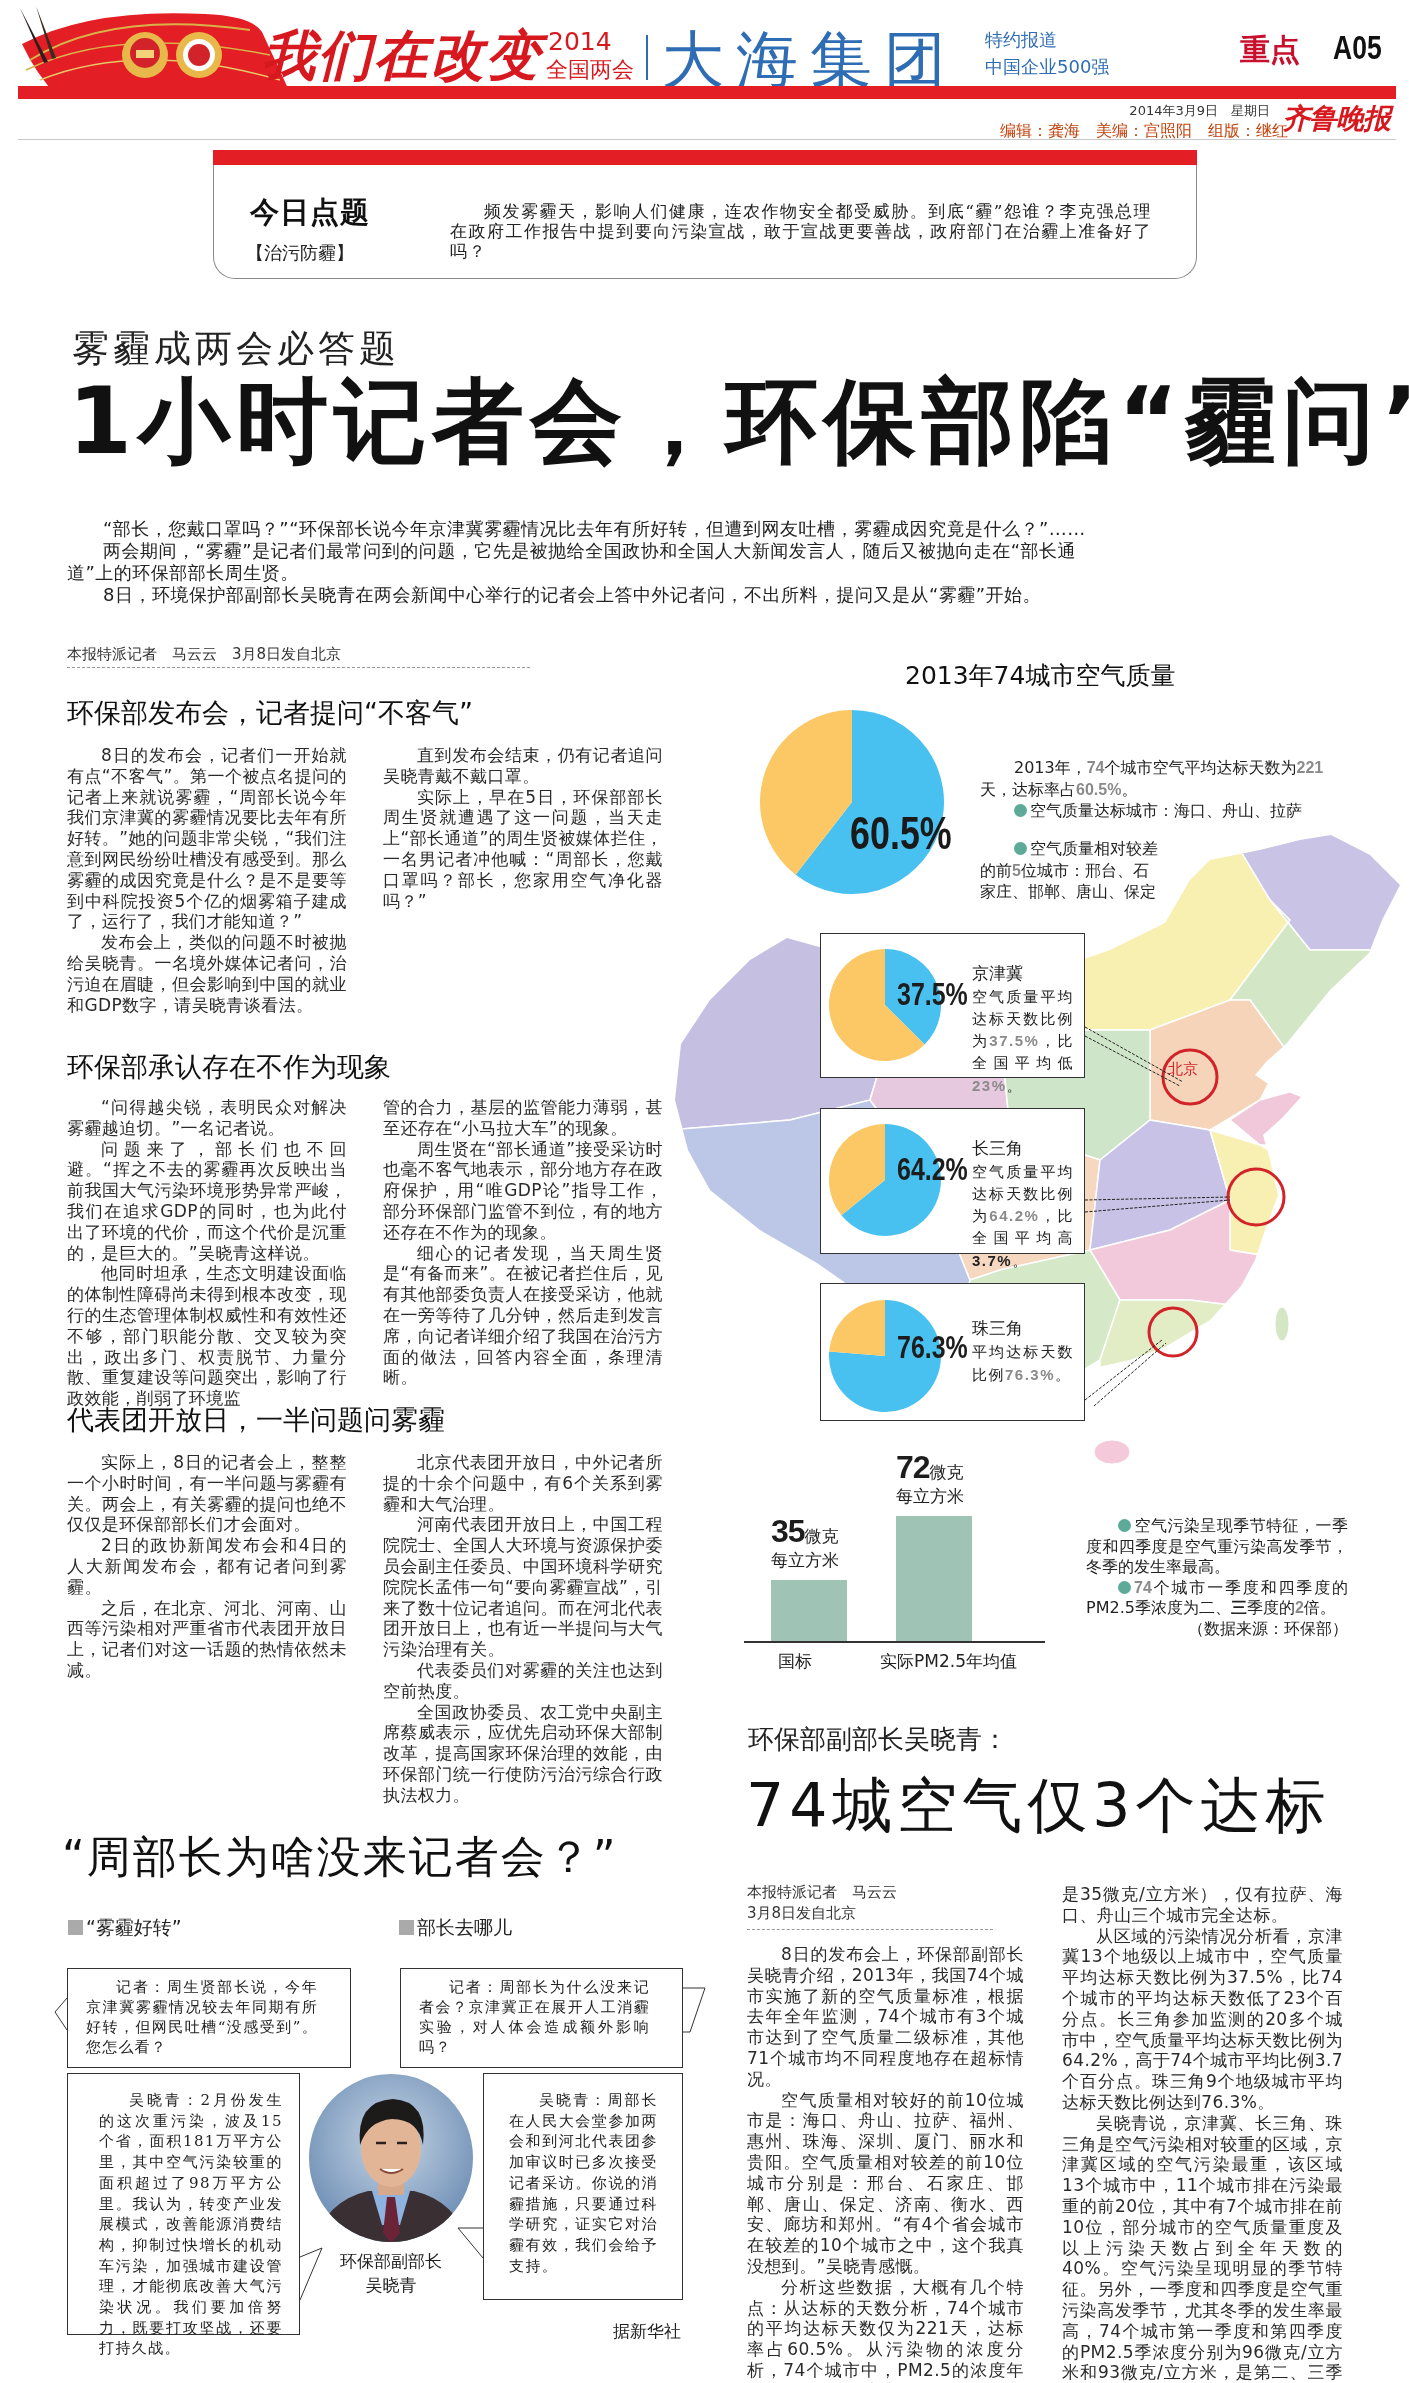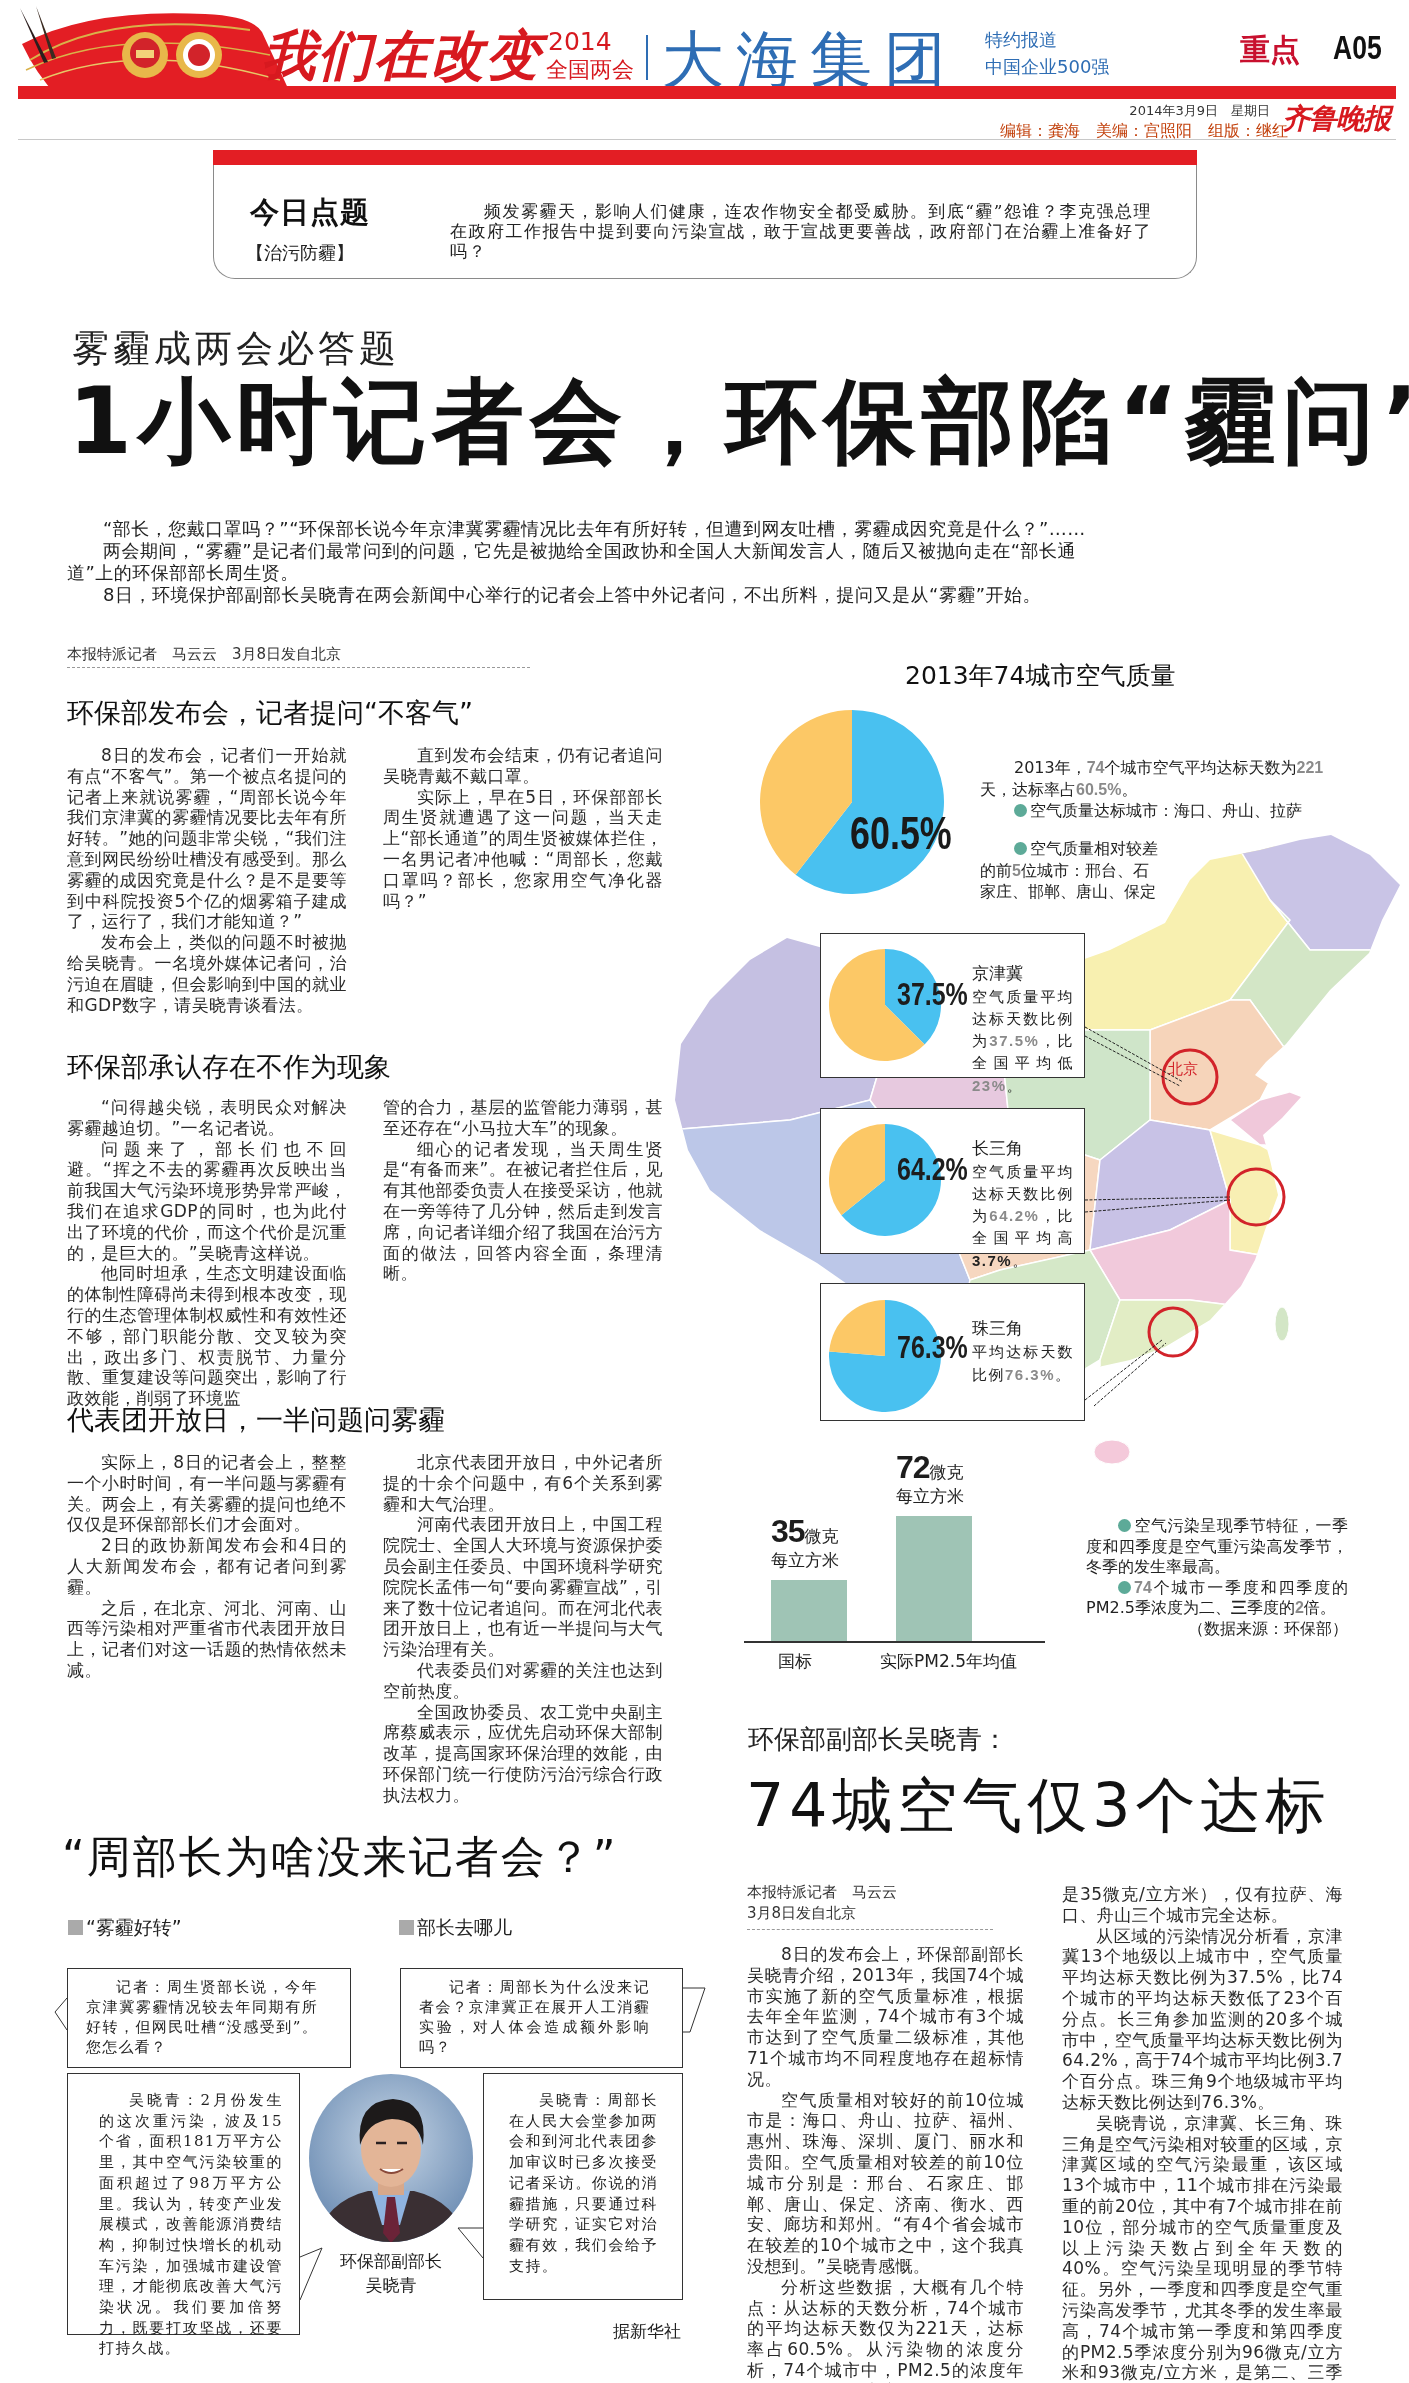--- a/index.html
+++ b/index.html
@@ -158,20 +158,21 @@
 </div>
 
 <div class="abs sec-h" style="left:67px;top:1049px;">环保部承认存在不作为现象</div>
 <div class="col" style="left:67px;top:1097px;">
   <p>“问得越尖锐，表明民众对解决雾霾越迫切。”一名记者说。</p>
   <p>问题来了，部长们也不回避。“挥之不去的雾霾再次反映出当前我国大气污染环境形势异常严峻，我们在追求GDP的同时，也为此付出了环境的代价，而这个代价是沉重的，是巨大的。”吴晓青这样说。</p>
   <p>他同时坦承，生态文明建设面临的体制性障碍尚未得到根本改变，现行的生态管理体制权威性和有效性还不够，部门职能分散、交叉较为突出，政出多门、权责脱节、力量分散、重复建设等问题突出，影响了行政效能，削弱了环境监</p>
 </div>
 <div class="col" style="left:383px;top:1097px;">
   <p class="cont">管的合力，基层的监管能力薄弱，甚至还存在“小马拉大车”的现象。</p>
+  <p>周生贤在“部长通道”接受采访时也毫不客气地表示，部分地方存在政府保护，用“唯GDP论”指导工作，部分环保部门监管不到位，有的地方还存在不作为的现象。</p>
   <p>细心的记者发现，当天周生贤是“有备而来”。在被记者拦住后，见有其他部委负责人在接受采访，他就在一旁等待了几分钟，然后走到发言席，向记者详细介绍了我国在治污方面的做法，回答内容全面，条理清晰。</p>
 </div>
 
 <div class="abs sec-h" style="left:67px;top:1402px;">代表团开放日，一半问题问雾霾</div>
 <div class="col" style="left:67px;top:1452px;">
   <p>实际上，8日的记者会上，整整一个小时时间，有一半问题与雾霾有关。两会上，有关雾霾的提问也绝不仅仅是环保部部长们才会面对。</p>
   <p>2日的政协新闻发布会和4日的人大新闻发布会，都有记者问到雾霾。</p>
   <p>之后，在北京、河北、河南、山西等污染相对严重省市代表团开放日上，记者们对这一话题的热情依然未减。</p>
 </div>
 <div class="col" style="left:383px;top:1452px;">

